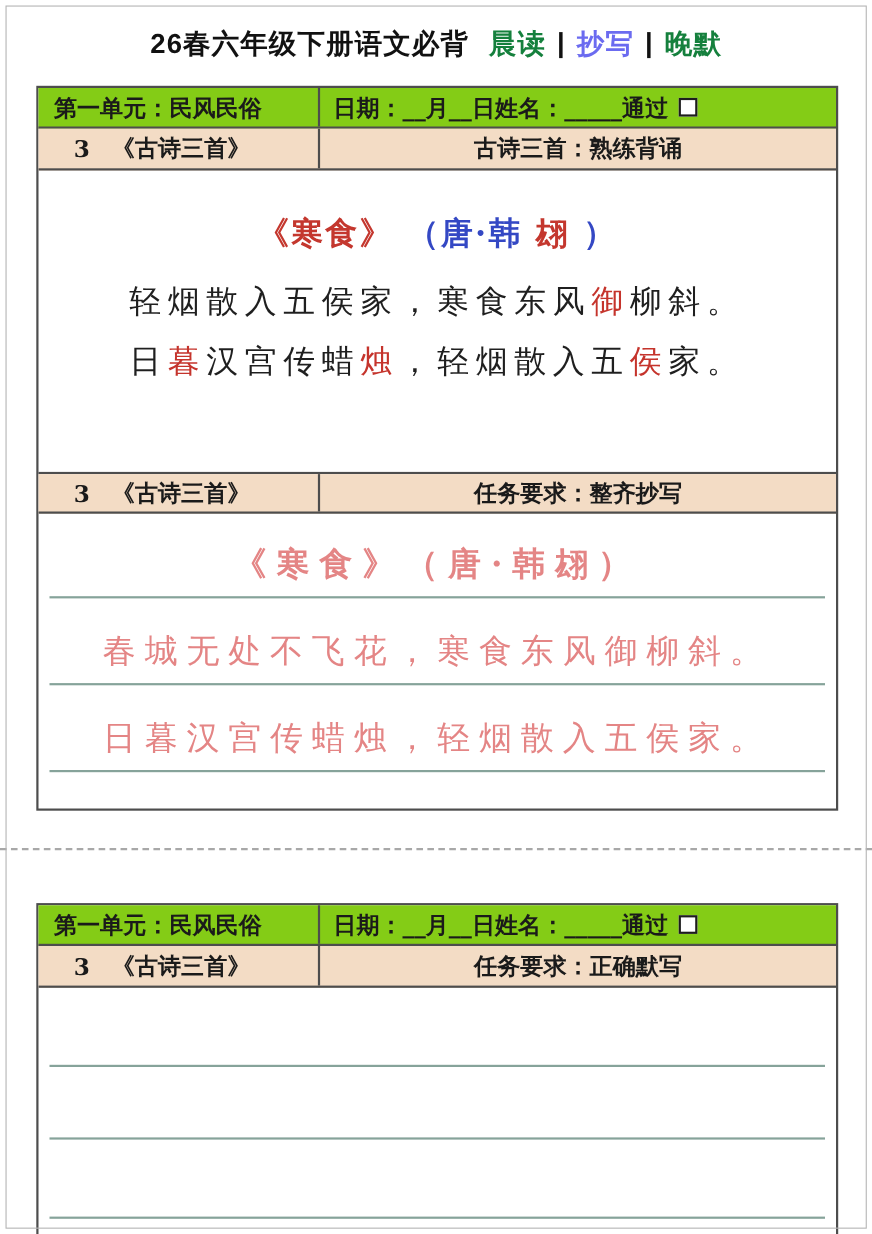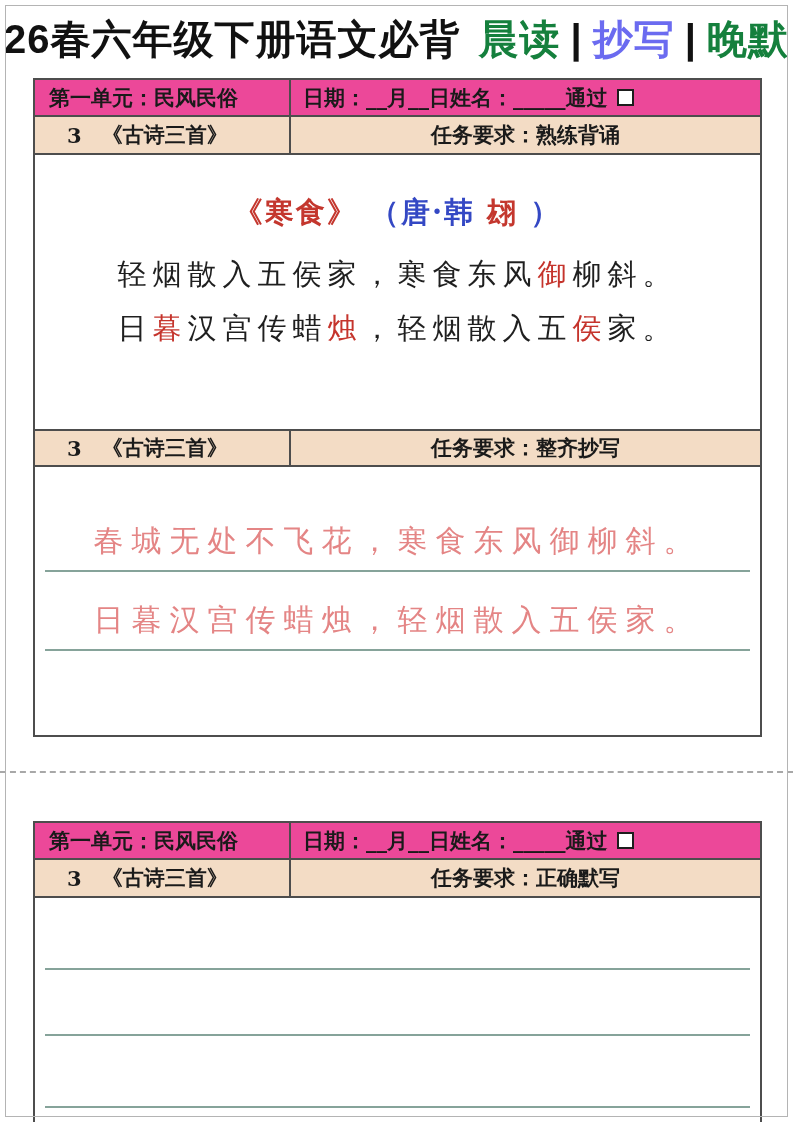--- a/index.html
+++ b/index.html
@@ -17,37 +17,37 @@
     position:absolute; inset:5px;
     border:1px solid #b4b4b4;
     pointer-events:none;
   }
 
   
   .title-bar {
     height:78px;
     display:flex; align-items:center; justify-content:center;
     font-family:"Liberation Sans", sans-serif;
-    font-weight:bold; font-size:40px; letter-spacing:1px;
+    font-weight:bold; font-size:25px; letter-spacing:1px;
     white-space:nowrap;
   }
   .title-main { color:#111; margin-right:18px; }
   .tag-red  { color:#15803d; }
   .tag-blue { color:#6b6bf0; }
   .title-sep { color:#111; margin:0 10px; font-weight:bold; }
 
   
   .sheet {
     margin-left:33px; margin-right:31px;
     border:2px solid #4d4d4d;
     background:#fff;
   }
   .row { display:flex; border-bottom:2px solid #4d4d4d; }
   .row:last-child { border-bottom:none; }
-  .unit-row { background:#ec4899; height:37px; }
+  .unit-row { background:#84cc16; height:37px; }
   .task-row { background:#f3dcc5; }
   .task-row.h1 { height:38px; }
   .task-row.h2 { height:36px; }
   .cell-left {
     width:256px; flex:0 0 256px;
     border-right:2px solid #4d4d4d;
     display:flex; align-items:center;
     padding-left:14px;
     font-weight:bold; font-size:21px;
     white-space:nowrap;
@@ -158,21 +158,21 @@
           <span class="checkbox"></span>
         </span>
       </div>
     </div>
 
     <div class="row task-row h1">
       <div class="cell-left">
         <span class="lesson-no">3</span>
         <span>《古诗三首》</span>
       </div>
-      <div class="cell-right">任务要求：熟练背诵</div>
+      <div class="cell-right">古诗三首：熟练背诵</div>
     </div>
 
     <div class="poem-box">
       <div class="poem-title-line">
         <span class="poem-title">《寒食》</span>
         <span class="poem-author">（唐·韩</span>
         <span class="poem-rare">翃</span>
         <span class="poem-author">）</span>
       </div>
       <div class="poem-line">
@@ -185,20 +185,21 @@
 
     <div class="row task-row h2">
       <div class="cell-left">
         <span class="lesson-no">3</span>
         <span>《古诗三首》</span>
       </div>
       <div class="cell-right">任务要求：整齐抄写</div>
     </div>
 
     <div class="copy-box">
+      <div class="copy-entry copy-title">《寒食》（唐·韩翃）</div>
       <div class="copy-entry copy-line">春城无处不飞花，寒食东风御柳斜。</div>
       <div class="copy-entry copy-line">日暮汉宫传蜡烛，轻烟散入五侯家。</div>
     </div>
   </div>
 
   <div class="divider-wrap">
     <div class="page-divider"></div>
   </div>
 
   <div class="sheet second">

